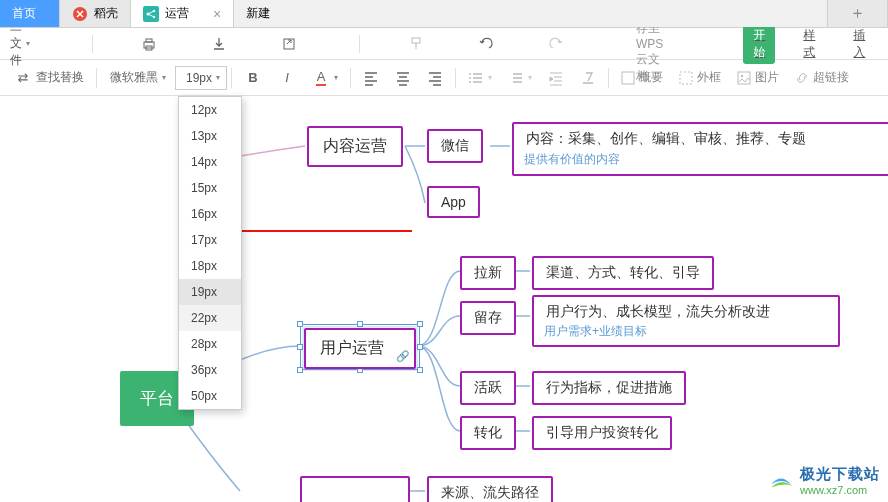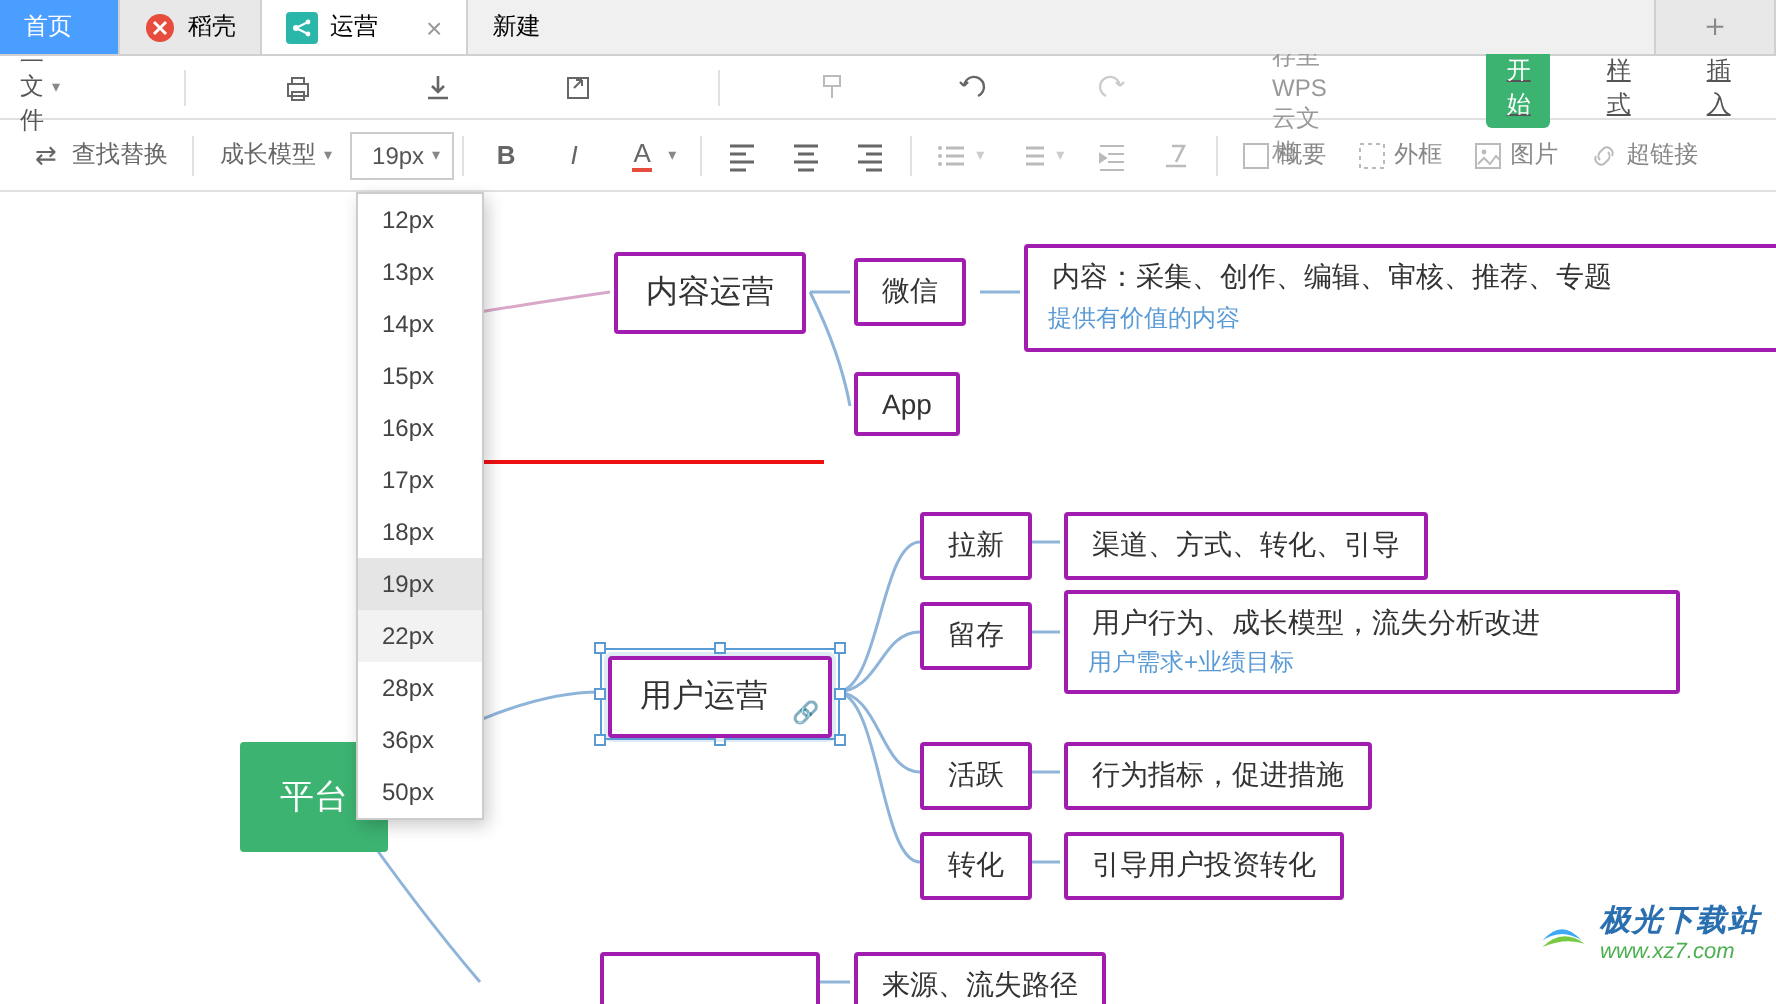--- a/index.html
+++ b/index.html
@@ -54,21 +54,21 @@
 .sel-wrap { position: absolute; border: 1px solid #5b9bd5; }
 .handle { position: absolute; width: 6px; height: 6px; background: #fff; border: 1px solid #5b9bd5; }
 
 
 svg.connectors { position: absolute; left: 0; top: 0; width: 100%; height: 100%; pointer-events: none; }
 
 
 .arrow-anno { position: absolute; left: 222px; top: 222px; width: 190px; height: 18px; pointer-events: none; }
 
 
-.watermark { position: absolute; right: 8px; bottom: 20px; display: flex; align-items: center; gap: 6px; font-size: 12px; font-style: italic; }
+.watermark { position: absolute; right: 8px; bottom: 6px; display: flex; align-items: center; gap: 6px; font-size: 12px; }
 .watermark .logo { width: 26px; height: 26px; }
 .watermark .txt1 { color: #2a6fb0; font-weight: 600; font-size: 15px; letter-spacing: 1px; }
 .watermark .txt2 { color: #4caf50; font-size: 11px; }
 </style>
 </head>
 <body>
 
 <div class="tab-bar">
   <div class="tab home">
       <span>首页</span>
@@ -152,21 +152,21 @@
   <span class="right-link">开通超级会</span>
 </div>
 
 <div class="toolbar3">
   <div class="tb3-item">
     <span class="fmt-icon">⇄</span>
     <span style="margin-left:4px">查找替换</span>
   </div>
   <div class="tb3-sep"></div>
   <div class="tb3-item font-name">
-      <span>成长模型</span>
+      <span>微软雅黑</span>
       <span class="caret">▾</span>
     </div>
   <div class="font-size-box">
       <span>19px</span>
       <span class="caret">▾</span>
     </div>
   <div class="tb3-sep"></div>
   <div class="tb3-item">
       <span class="fmt-icon" style="font-weight:700">B</span>
     </div>

